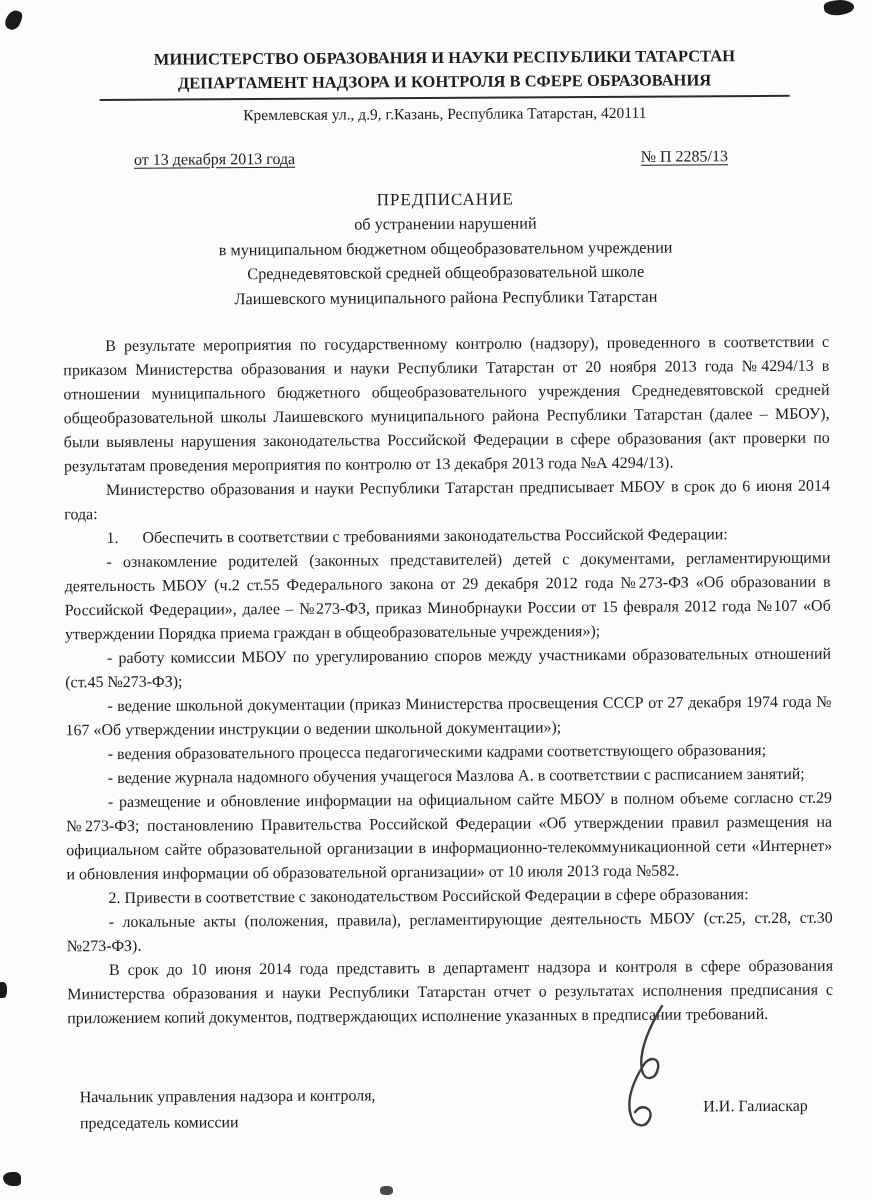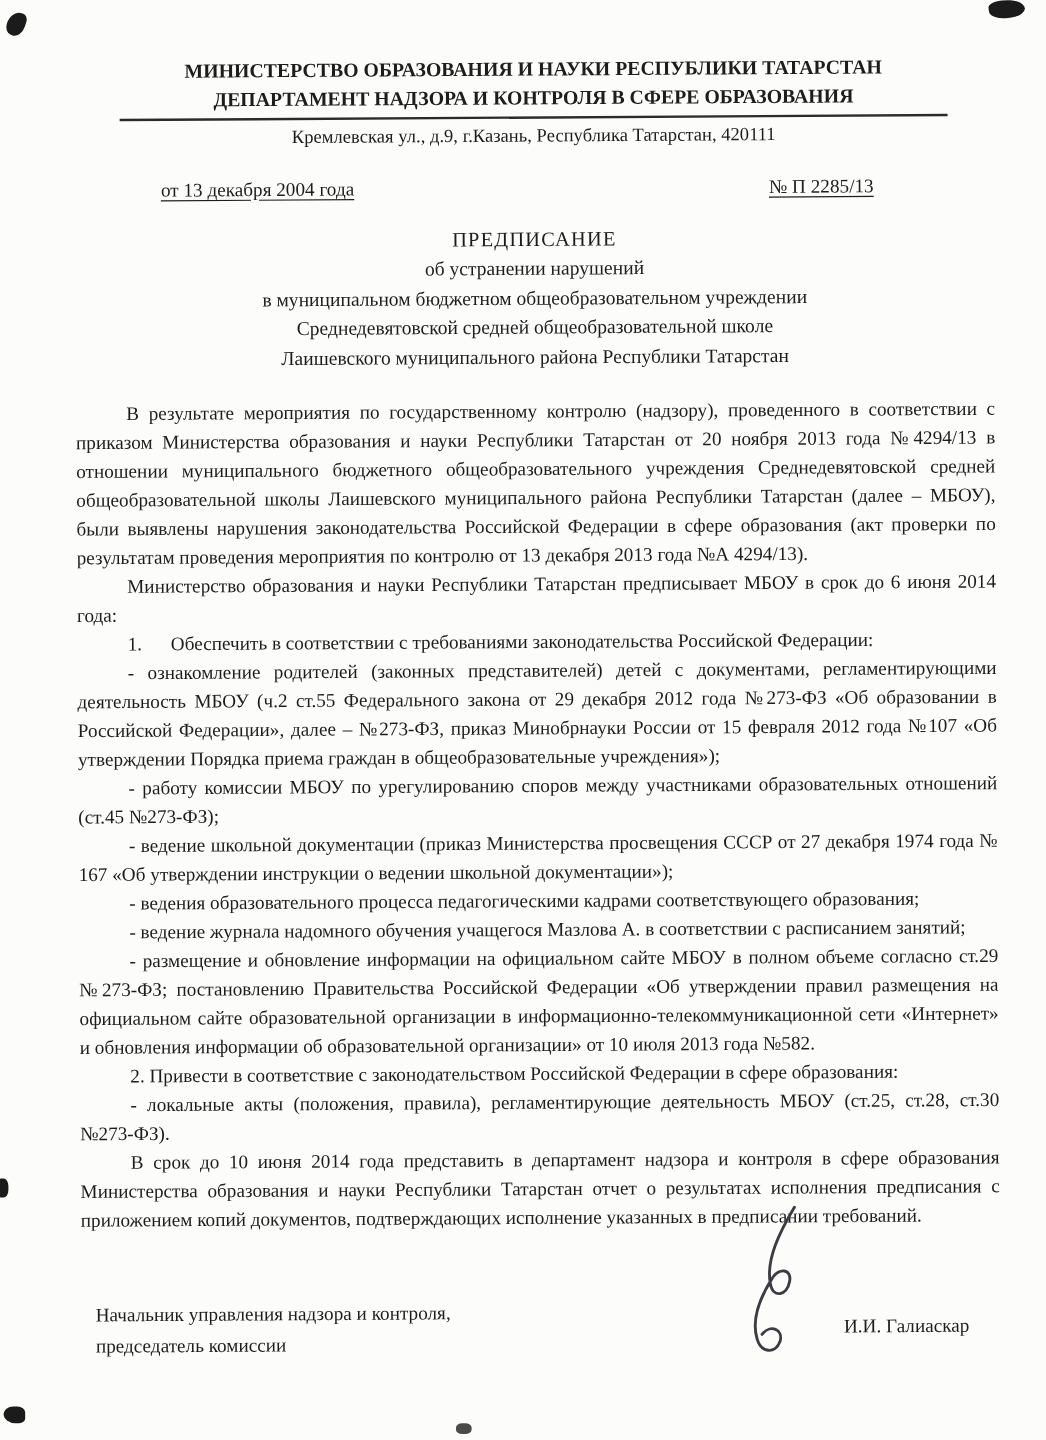--- a/index.html
+++ b/index.html
@@ -94,21 +94,21 @@
   <div class="content">
 
     <div class="header-block">
       <div>МИНИСТЕРСТВО ОБРАЗОВАНИЯ И НАУКИ РЕСПУБЛИКИ ТАТАРСТАН</div>
       <div>ДЕПАРТАМЕНТ НАДЗОРА И КОНТРОЛЯ В СФЕРЕ ОБРАЗОВАНИЯ</div>
     </div>
 
     <div class="address">Кремлевская ул., д.9, г.Казань, Республика Татарстан, 420111</div>
 
     <div class="meta-row">
-      <span class="u">от 13 декабря 2004 года</span>
+      <span class="u">от 13 декабря 2013 года</span>
       <span class="u">№ П 2285/13</span>
     </div>
 
     <div class="title-block">
       <div class="title-main">ПРЕДПИСАНИЕ</div>
       <div>об устранении нарушений</div>
       <div>в муниципальном бюджетном общеобразовательном учреждении</div>
       <div>Среднедевятовской средней общеобразовательной школе</div>
       <div>Лаишевского муниципального района Республики Татарстан</div>
     </div>

